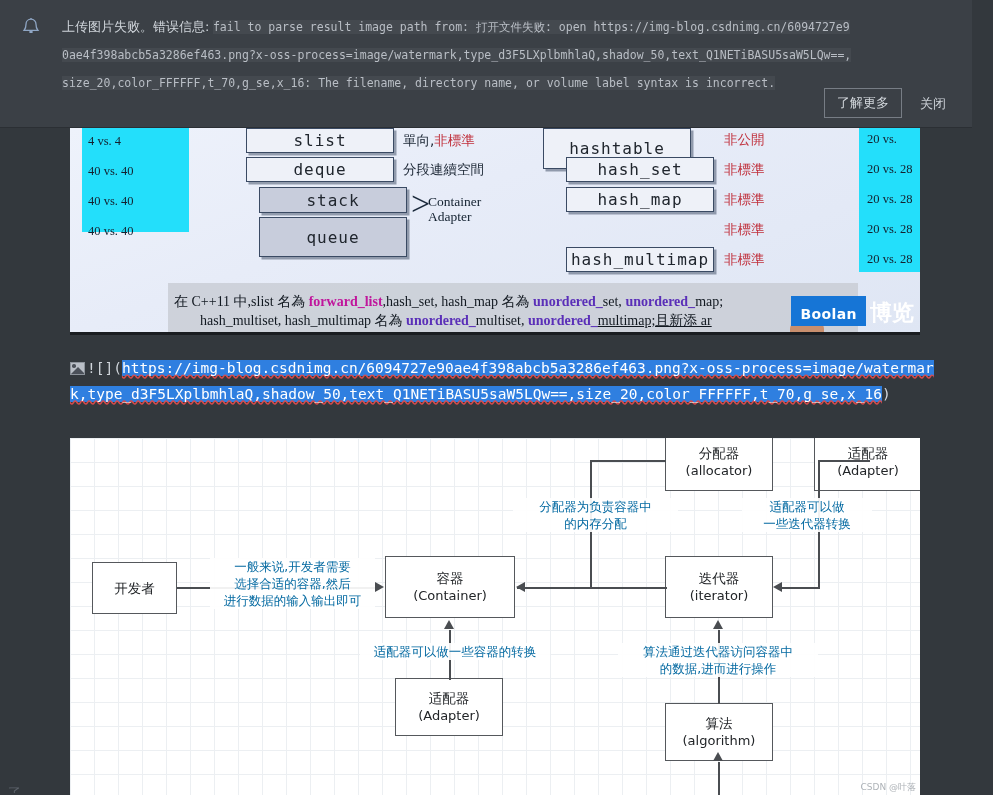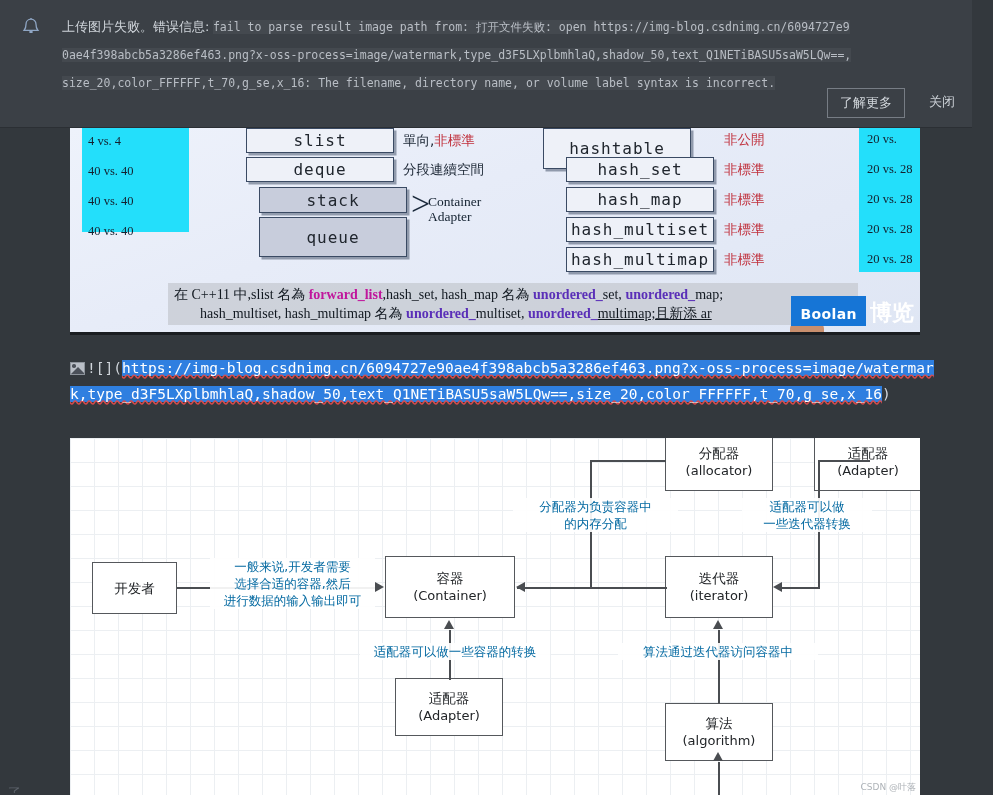--- a/index.html
+++ b/index.html
@@ -49,25 +49,25 @@
   .notif-seg-mono {
     font-family: "DejaVu Sans Mono", "Liberation Mono", monospace;
     color: #b9bec5;
     font-size: 11.5px;
     background: #44494f;
     word-break: break-all;
   }
 
   #notif-actions {
     position: absolute;
-    right: 13px;
+    right: 22px;
     top: 88px;
     display: flex;
-    align-items: flex-start;
-    gap: 20px;
+    align-items: flex-end;
+    gap: 14px;
   }
   #learn-more-button {
     border: 1px solid #777d85;
     background: transparent;
     color: #d4d9de;
     font-size: 13px;
     padding: 5px 12px;
     cursor: pointer;
     font-family: "DejaVu Sans", "Liberation Sans", sans-serif;
   }
@@ -150,21 +150,21 @@
 
   #cpp11-note {
     position: absolute;
     left: 98px; top: 155px;
     width: 690px;
     background: rgba(198,202,210,.78);
     font-family: "Liberation Serif", "DejaVu Serif", serif;
     font-size: 14px;
     color: #111820;
     line-height: 19px;
-    padding: 2px 6px;
+    padding: 9px 6px;
   }
   #cpp11-note b.pink { color: #c0169c; }
   #cpp11-note b.purple { color: #5a2fb8; }
   #cpp11-note .under { text-decoration: underline; }
 
   #boolan-badge {
     position: absolute;
     right: 54px; bottom: 6px;
     background: #1675d6;
     color: #ffffff;
@@ -368,21 +368,20 @@
 
     <div id="adapter-brace" style="left:341px; top:57px;">&gt;</div>
     <div id="container-adapter-label" style="left:358px; top:66px;">
       <div>Container</div>
       <div>Adapter</div>
     </div>
 
     <div class="stl-box" style="left:473px; top:0px;   width:148px; height:41px;">hashtable</div>
     <div class="stl-box" style="left:496px; top:29px;  width:148px; height:25px;">hash_set</div>
     <div class="stl-box" style="left:496px; top:59px;  width:148px; height:25px;">hash_map</div>
-    <div class="stl-box" style="left:496px; top:89px;  width:148px; height:25px;">hash_multiset</div>
     <div class="stl-box" style="left:496px; top:119px; width:148px; height:25px;">hash_multimap</div>
 
     <div class="cn-note" style="left:654px; top:3px;"><span class="red">非公開</span></div>
     <div class="cn-note" style="left:654px; top:33px;"><span class="red">非標準</span></div>
     <div class="cn-note" style="left:654px; top:63px;"><span class="red">非標準</span></div>
     <div class="cn-note" style="left:654px; top:93px;"><span class="red">非標準</span></div>
     <div class="cn-note" style="left:654px; top:123px;"><span class="red">非標準</span></div>
 
     <div id="cpp11-note">
       <div><span>在 C++11 中,slist 名為 </span><b class="pink">forward_list</b><span>,hash_set, hash_map 名為 </span><b class="purple">unordered_</b><span>set, </span><b class="purple">unordered_</b><span>map;</span></div>
@@ -471,19 +470,20 @@
       <div>适配器可以做</div>
       <div>一些迭代器转换</div>
     </div>
 
     <div class="dia-label" style="left:290px; top:205px; width:190px;">
       <div>适配器可以做一些容器的转换</div>
     </div>
 
     <div class="dia-label" style="left:548px; top:205px; width:200px;">
       <div>算法通过迭代器访问容器中</div>
+      <div>的数据,进而进行操作</div>
     </div>
 
     <div id="dia-watermark">CSDN @叶落</div>
   </div>
 
   <div id="gutter-partial">了</div>
 </div>
 
 </body></html>

